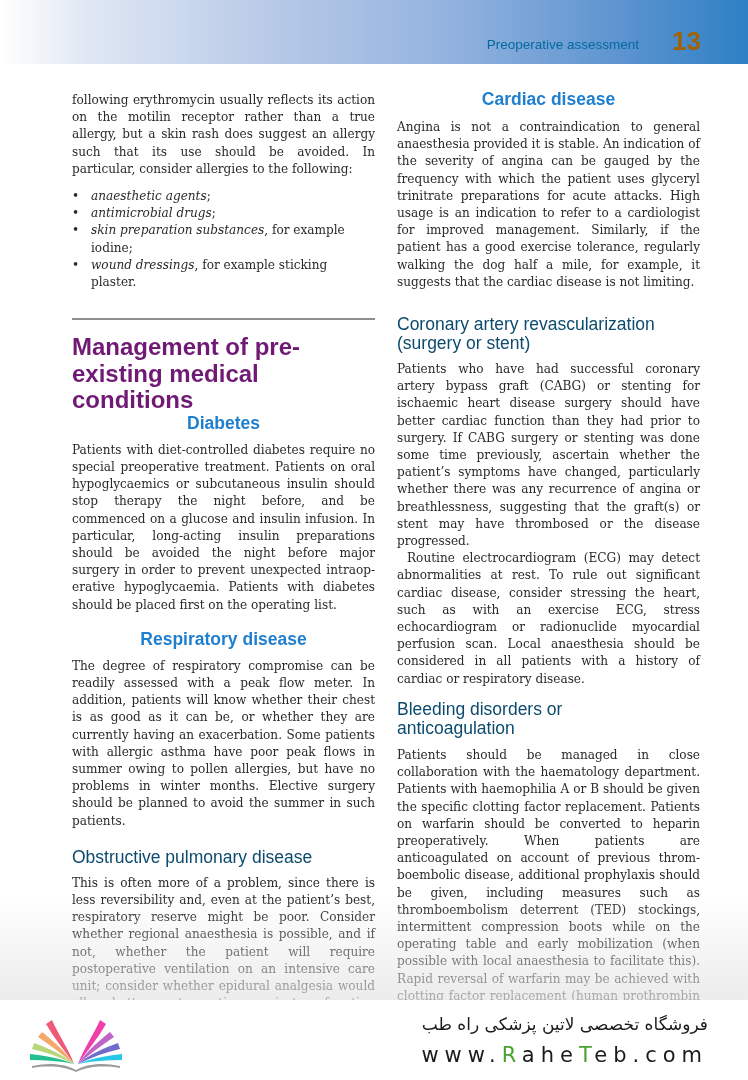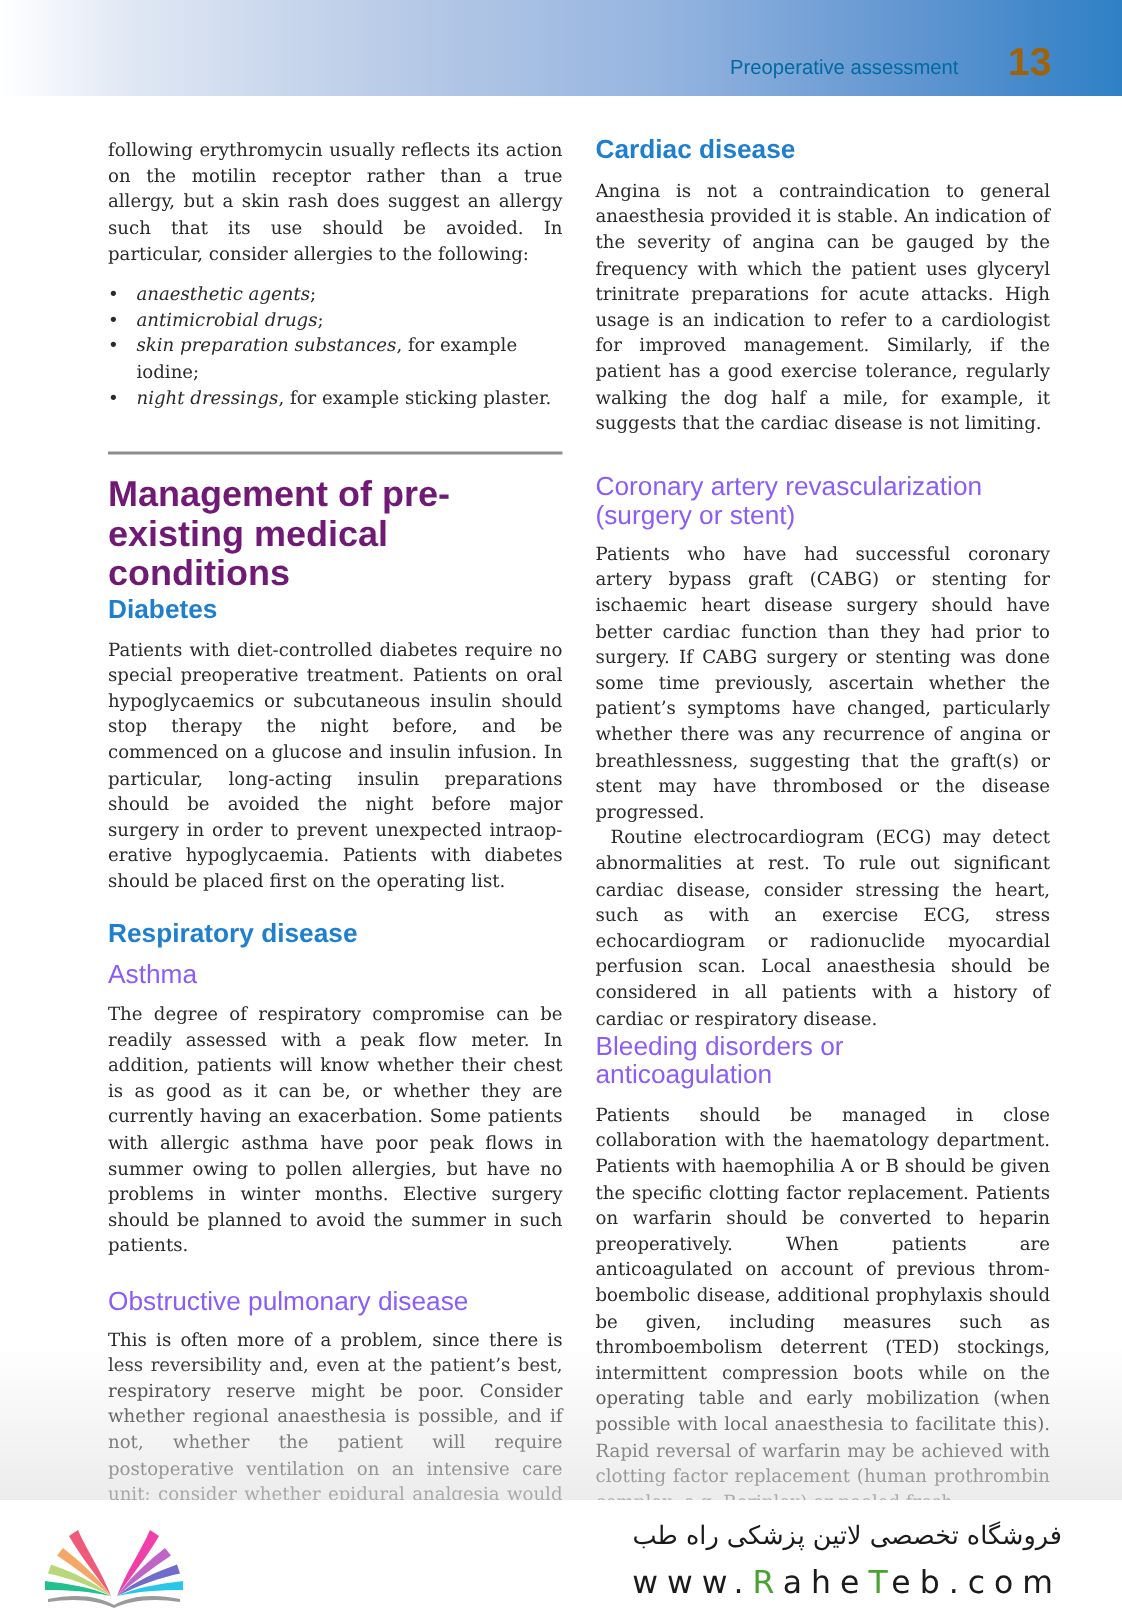--- a/index.html
+++ b/index.html
@@ -12,69 +12,68 @@
   .col-left { left: 72px; top: 92px; }
   .col-right { left: 397px; top: 90px; }
   p { margin: 0; font-size: 12.1px; line-height: 17.2px; text-align: justify; hyphens: manual; }
   p.indent { text-indent: 10px; }
   ul { margin: 10px 0 0 0; padding: 0; list-style: none; }
   ul li { font-size: 12.1px; line-height: 17.2px; position: relative; padding-left: 19px; }
   ul li .bul { position: absolute; left: 0; top: 0; }
   ul li em { font-style: italic; }
   .divider { height: 0; border-top: 2px solid #8d8d8d; margin: 27px 0 0 0; }
   h1 { margin: 14px 0 0 0; font-family: "Liberation Sans", sans-serif; font-weight: bold; font-size: 24px; line-height: 26.5px; color: #701a75; }
-  h2 { margin: 0; font-family: "Liberation Sans", sans-serif; font-weight: bold; font-size: 17.5px; line-height: 19px; color: #1f7fcf; }
-  h3 { margin: 0; font-family: "Liberation Sans", sans-serif; font-weight: normal; font-size: 17.5px; line-height: 19px; color: #8b5cf6; }
+  h2 { margin: 0; font-family: "Liberation Sans", sans-serif; font-weight: bold; font-size: 17.5px; line-height: 19px; color: #1f7fcf; text-align: center; }
+  h3 { margin: 0; font-family: "Liberation Sans", sans-serif; font-weight: normal; font-size: 17.5px; line-height: 19px; color: #0c4a6e; }
   .footer-fade { position: absolute; left: 0; top: 895px; width: 748px; height: 105px; background: linear-gradient(180deg, rgba(255,255,255,0) 0%, rgba(228,228,228,0.7) 100%); }
   .footer { position: absolute; left: 0; top: 1000px; width: 748px; height: 104px; background: #ffffff; }
   .logo { position: absolute; left: 28px; top: 12px; width: 96px; height: 60px; }
   .store-fa { position: absolute; right: 40px; top: 14px; font-family: "DejaVu Sans", sans-serif; font-size: 17px; color: #1b1b1b; direction: rtl; }
   .store-url { position: absolute; right: 40px; top: 43px; font-family: "DejaVu Sans", sans-serif; font-size: 21px; letter-spacing: 6px; color: #1b1b1b; }
   .store-url .g { color: #4aa032; }
 </style>
 </head>
 <body>
 
 <div class="header-band"></div>
 <div class="running-head">Preoperative assessment</div>
 <div class="page-num">13</div>
 
 <div class="col col-left">
   <p>following erythromycin usually reflects its action on the motilin receptor rather than a true allergy, but a skin rash does suggest an allergy such that its use should be avoided. In particular, consider allergies to the following:</p>
   <ul>
     <li><span class="bul">•</span><em>anaesthetic agents</em><span>;</span></li>
     <li><span class="bul">•</span><em>antimicrobial drugs</em><span>;</span></li>
     <li><span class="bul">•</span><em>skin preparation substances</em><span>, for example iodine;</span></li>
-    <li><span class="bul">•</span><em>night dressings</em><span>, for example sticking plaster.</span></li>
+    <li><span class="bul">•</span><em>wound dressings</em><span>, for example sticking plaster.</span></li>
   </ul>
 
   <div class="divider"></div>
 
   <h1 style="width:250px;">Management of pre-existing medical conditions</h1>
 
   <h2 style="">Diabetes</h2>
   <p style="margin-top:9px;">Patients with diet-controlled diabetes require no spe­cial preoperative treatment. Patients on oral hypogly­caemics or subcutaneous insulin should stop therapy the night before, and be commenced on a glucose and insulin infusion. In particular, long-acting insulin preparations should be avoided the night before ma­jor surgery in order to prevent unexpected intraop­erative hypoglycaemia. Patients with diabetes should be placed first on the operating list.</p>
 
   <h2 style="margin-top:16px;">Respiratory disease</h2>
-  <h3 style="margin-top:8px;">Asthma</h3>
   <p style="margin-top:9px;">The degree of respiratory compromise can be read­ily assessed with a peak flow meter. In addition, pa­tients will know whether their chest is as good as it can be, or whether they are currently having an ex­acerbation. Some patients with allergic asthma have poor peak flows in summer owing to pollen allergies, but have no problems in winter months. Elective sur­gery should be planned to avoid the summer in such patients.</p>
 
   <h3 style="margin-top:18px;">Obstructive pulmonary disease</h3>
   <p style="margin-top:8px;">This is often more of a problem, since there is less re­versibility and, even at the patient’s best, respiratory reserve might be poor. Consider whether regional an­aesthesia is possible, and if not, whether the patient will require postoperative ventilation on an intensive care unit; consider whether epidural analgesia would allow better postoperative respiratory function by</p>
 </div>
 
 <div class="col col-right">
   <h2>Cardiac disease</h2>
   <p style="margin-top:10px;">Angina is not a contraindication to general anaesthe­sia provided it is stable. An indication of the severity of angina can be gauged by the frequency with which the patient uses glyceryl trinitrate preparations for acute attacks. High usage is an indication to refer to a cardiologist for improved management. Similarly, if the patient has a good exercise tolerance, regularly walking the dog half a mile, for example, it suggests that the cardiac disease is not limiting.</p>
 
   <h3 style="margin-top:24px;">Coronary artery revascularization (surgery or stent)</h3>
   <p style="margin-top:8px;">Patients who have had successful coronary artery bypass graft (CABG) or stenting for ischaemic heart disease surgery should have better cardiac function than they had prior to surgery. If CABG surgery or stenting was done some time previously, ascertain whether the patient’s symptoms have changed, particularly whether there was any recurrence of angina or breathlessness, suggesting that the graft(s) or stent may have thrombosed or the disease progressed.</p>
   <p class="indent">Routine electrocardiogram (ECG) may detect ab­normalities at rest. To rule out significant cardiac disease, consider stressing the heart, such as with an exercise ECG, stress echocardiogram or radionuclide myocardial perfusion scan. Local anaesthesia should be considered in all patients with a history of cardiac or respiratory disease.</p>
 
-  <h3 style="margin-top:0; width:220px;">Bleeding disorders or anticoagulation</h3>
+  <h3 style="margin-top:12px; width:220px;">Bleeding disorders or anticoagulation</h3>
   <p style="margin-top:9px;">Patients should be managed in close collaboration with the haematology department. Patients with hae­mophilia A or B should be given the specific clotting factor replacement. Patients on warfarin should be converted to heparin preoperatively. When patients are anticoagulated on account of previous throm­boembolic disease, additional prophylaxis should be given, including measures such as thromboem­bolism deterrent (TED) stockings, intermittent com­pression boots while on the operating table and early mobilization (when possible with local anaesthesia to facilitate this). Rapid reversal of warfarin may be achieved with clotting factor replacement (human prothrombin complex, e.g. Beriplex) or pooled fresh</p>
 </div>
 
 <div class="footer-fade"></div>
 
 <div class="footer">
   <svg class="logo" viewBox="0 0 96 60">
     <path d="M46 52 C 40 36, 30 22, 24 8 L 18 12 C 26 26, 36 38, 46 52 Z" fill="#ee5a78"></path>
     <path d="M46 52 C 36 38, 24 28, 14 20 L 10 25 C 22 33, 34 42, 46 52 Z" fill="#f4a868"></path>
     <path d="M46 52 C 34 42, 20 36, 6 31 L 4 37 C 18 40, 32 45, 46 52 Z" fill="#b7d77a"></path>

